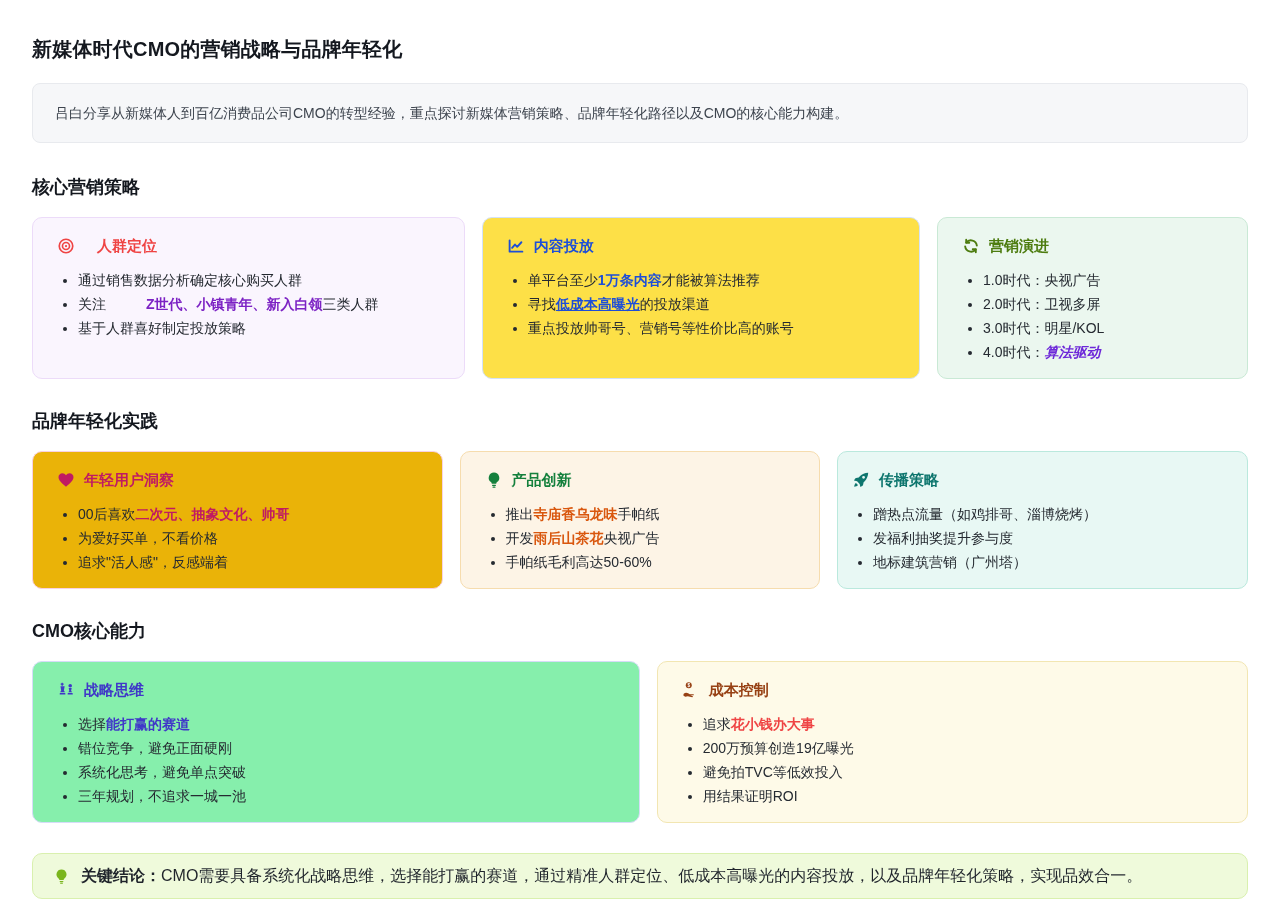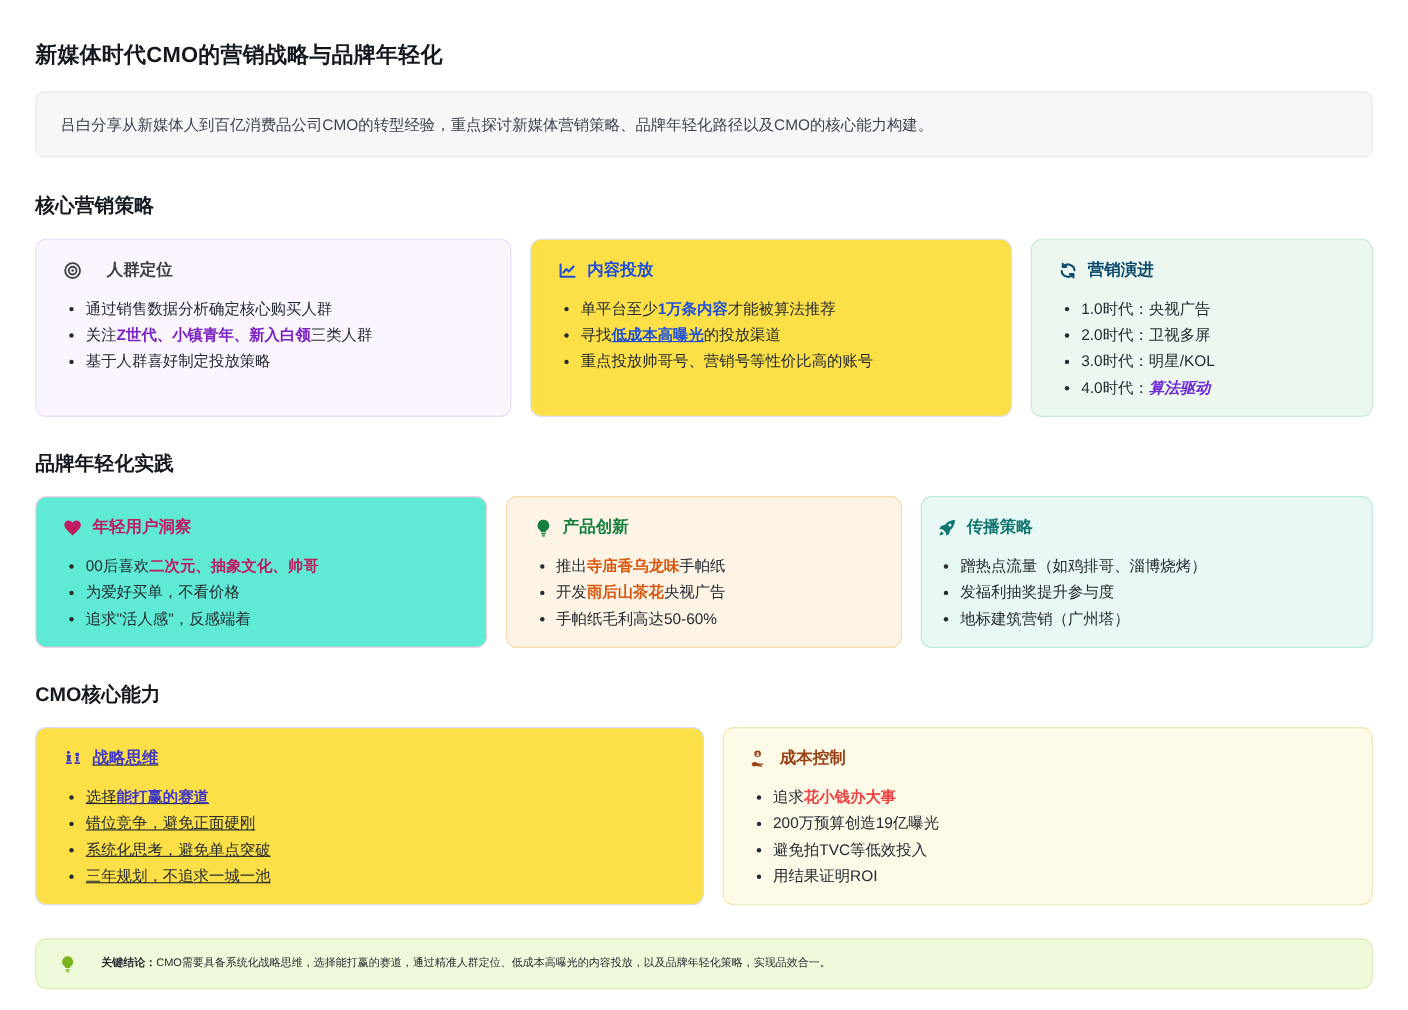--- a/index.html
+++ b/index.html
@@ -23,94 +23,94 @@
   .sec-2 .card:nth-child(1){ flex:608 1 0; }
   .sec-2 .card:nth-child(2){ flex:590 1 0; }
 
   .card { border:1px solid; border-radius:10px; padding:18px 24px 14px; box-sizing:border-box; }
   .card-head { display:flex; align-items:center; gap:9px; font-size:15px; font-weight:700; line-height:20px; }
   .card-head .icon { display:inline-flex; width:18px; height:18px; align-items:center; justify-content:center; flex:0 0 18px; }
   .card ul { margin:12px 0 0; padding-left:21px; }
   .card li { font-size:14px; line-height:24px; color:#252a31; }
   .card li .b { font-weight:700; }
 
-  .conclusion-box { display:flex; align-items:center; gap:22px; border:1px solid; border-radius:10px;
-    padding:12px 20px; font-size:10px; color:#1f242b; line-height:20px; margin-top:2px; }
+  .conclusion-box { display:flex; align-items:center; gap:11px; border:1px solid; border-radius:10px;
+    padding:12px 20px; font-size:16px; color:#1f242b; line-height:20px; margin-top:2px; }
   .conclusion-box .icon { display:inline-flex; width:17px; height:17px; flex:0 0 17px; }
   .conclusion-label { font-weight:700; white-space:nowrap; }
 </style>
 </head>
 <body>
 
 <div class="page">
   <h1 class="page-title">新媒体时代CMO的营销战略与品牌年轻化</h1>
 
   <div class="summary-box">
     <span>吕白分享从新媒体人到百亿消费品公司CMO的转型经验，重点探讨新媒体营销策略、品牌年轻化路径以及CMO的核心能力构建。</span>
   </div>
 
   <div id="sections">
       <h2 class="section-heading">核心营销策略</h2>
       <div class="row sec-0">
         <div class="card" style="background: rgb(250, 245, 254); border-color: rgb(236, 219, 249);">
-          <div class="card-head" style="color: #404040; gap: 22px;">
+          <div class="card-head" style="color: #ef4444; gap: 22px;">
             <span class="icon">
               <svg viewBox="0 0 24 24" width="18" height="18">
                 <circle cx="12" cy="12" r="9" fill="none" stroke="currentColor" stroke-width="2.2"></circle>
                 <circle cx="12" cy="12" r="4.7" fill="none" stroke="currentColor" stroke-width="2.2"></circle>
                 <circle cx="12" cy="12" r="1.5" fill="currentColor"></circle>
               </svg>
             </span>
             <span>人群定位</span>
           </div>
           <ul>
             <li><span>通过销售数据分析确定核心购买人群</span></li>
-            <li><span>关注</span><span class="b" style="color: rgb(124, 34, 196);">Z世代、小镇青年、新入白领</span><span>三类人群</span></li>
+            <li><span>关注</span><span class="b" style="color: rgb(124, 34, 196); margin-left: 40px;">Z世代、小镇青年、新入白领</span><span>三类人群</span></li>
             <li><span>基于人群喜好制定投放策略</span></li>
           </ul>
         </div>
         <div class="card" style="background: #fde047; border-color: rgb(211, 226, 248);">
           <div class="card-head" style="color: rgb(29, 78, 216);">
             <span class="icon">
               <svg viewBox="0 0 24 24" width="18" height="18" fill="none" stroke="currentColor" stroke-width="2.5" stroke-linecap="round" stroke-linejoin="round">
                 <path d="M3.5 4.5v15h17"></path>
                 <path d="M6.8 14.5l3.8-4.4 3 3 5.6-6.1"></path>
               </svg>
             </span>
             <span>内容投放</span>
           </div>
           <ul>
             <li><span>单平台至少</span><span class="b" style="color: rgb(29, 78, 216);">1万条内容</span><span>才能被算法推荐</span></li>
             <li><span>寻找</span><span class="b" style="color: rgb(29, 78, 216); text-decoration: underline;">低成本高曝光</span><span>的投放渠道</span></li>
             <li><span>重点投放帅哥号、营销号等性价比高的账号</span></li>
           </ul>
         </div>
         <div class="card" style="background: rgb(235, 247, 239); border-color: rgb(201, 233, 213);">
-          <div class="card-head" style="color: #0c4a6e;">
+          <div class="card-head" style="color: #4d7c0f;">
             <span class="icon">
               <svg viewBox="0 0 24 24" width="18" height="18" fill="none" stroke="currentColor" stroke-width="2.5" stroke-linecap="round" stroke-linejoin="round">
                 <path d="M19.8 11.5a8 8 0 0 0-14.2-4"></path>
                 <path d="M4.2 12.5a8 8 0 0 0 14.2 4"></path>
                 <path d="M5.6 3.6v4.1h4.1"></path>
                 <path d="M18.4 20.4v-4.1h-4.1"></path>
               </svg>
             </span>
             <span>营销演进</span>
           </div>
           <ul>
             <li><span>1.0时代：央视广告</span></li>
             <li><span>2.0时代：卫视多屏</span></li>
             <li><span>3.0时代：明星/KOL</span></li>
             <li><span>4.0时代：</span><span class="b" style="color: #6d28d9; font-style: italic;">算法驱动</span></li>
           </ul>
         </div>
       </div>
       <h2 class="section-heading">品牌年轻化实践</h2>
       <div class="row sec-1">
-        <div class="card" style="background: #5eead4; border-color: rgb(248, 210, 227);">
+        <div class="card" style="background: #eab308; border-color: rgb(248, 210, 227);">
           <div class="card-head" style="color: rgb(192, 27, 98);">
             <span class="icon">
               <svg viewBox="0 0 24 24" width="18" height="18" fill="currentColor">
                 <path d="M12 21C5.6 15.5 2 11.9 2 8.2 2 5.3 4.3 3 7.2 3c1.9 0 3.7 1 4.8 2.6C13.1 4 14.9 3 16.8 3 19.7 3 22 5.3 22 8.2c0 3.7-3.6 7.3-10 12.8z"></path>
               </svg>
             </span>
             <span>年轻用户洞察</span>
           </div>
           <ul>
             <li><span>00后喜欢</span><span class="b" style="color: rgb(192, 27, 98);">二次元、抽象文化、帅哥</span></li>
@@ -147,21 +147,21 @@
           </div>
           <ul>
             <li><span>蹭热点流量（如鸡排哥、淄博烧烤）</span></li>
             <li><span>发福利抽奖提升参与度</span></li>
             <li><span>地标建筑营销（广州塔）</span></li>
           </ul>
         </div>
       </div>
       <h2 class="section-heading">CMO核心能力</h2>
       <div class="row sec-2">
-        <div class="card" style="background: #fde047; border-color: rgb(214, 220, 248); text-decoration: underline;">
+        <div class="card" style="background: #86efac; border-color: rgb(214, 220, 248);">
           <div class="card-head" style="color: rgb(64, 56, 200);">
             <span class="icon">
               <svg viewBox="0 0 24 24" width="18" height="18" fill="currentColor">
                 <rect x="6" y="2.2" width="1.8" height="4" rx="0.3"></rect>
                 <rect x="4.9" y="3.2" width="4" height="1.8" rx="0.3"></rect>
                 <path d="M4.6 7h5.6l-1 5.5 1.4 2.5H4.2l1.4-2.5z"></path>
                 <rect x="3.6" y="16" width="7.6" height="2" rx="0.5"></rect>
                 <circle cx="17.6" cy="6.4" r="2.4"></circle>
                 <path d="M15.6 9.4h4l-.8 3.6 1.3 2h-5l1.3-2z"></path>
                 <rect x="14.2" y="16" width="6.8" height="2" rx="0.5"></rect>

